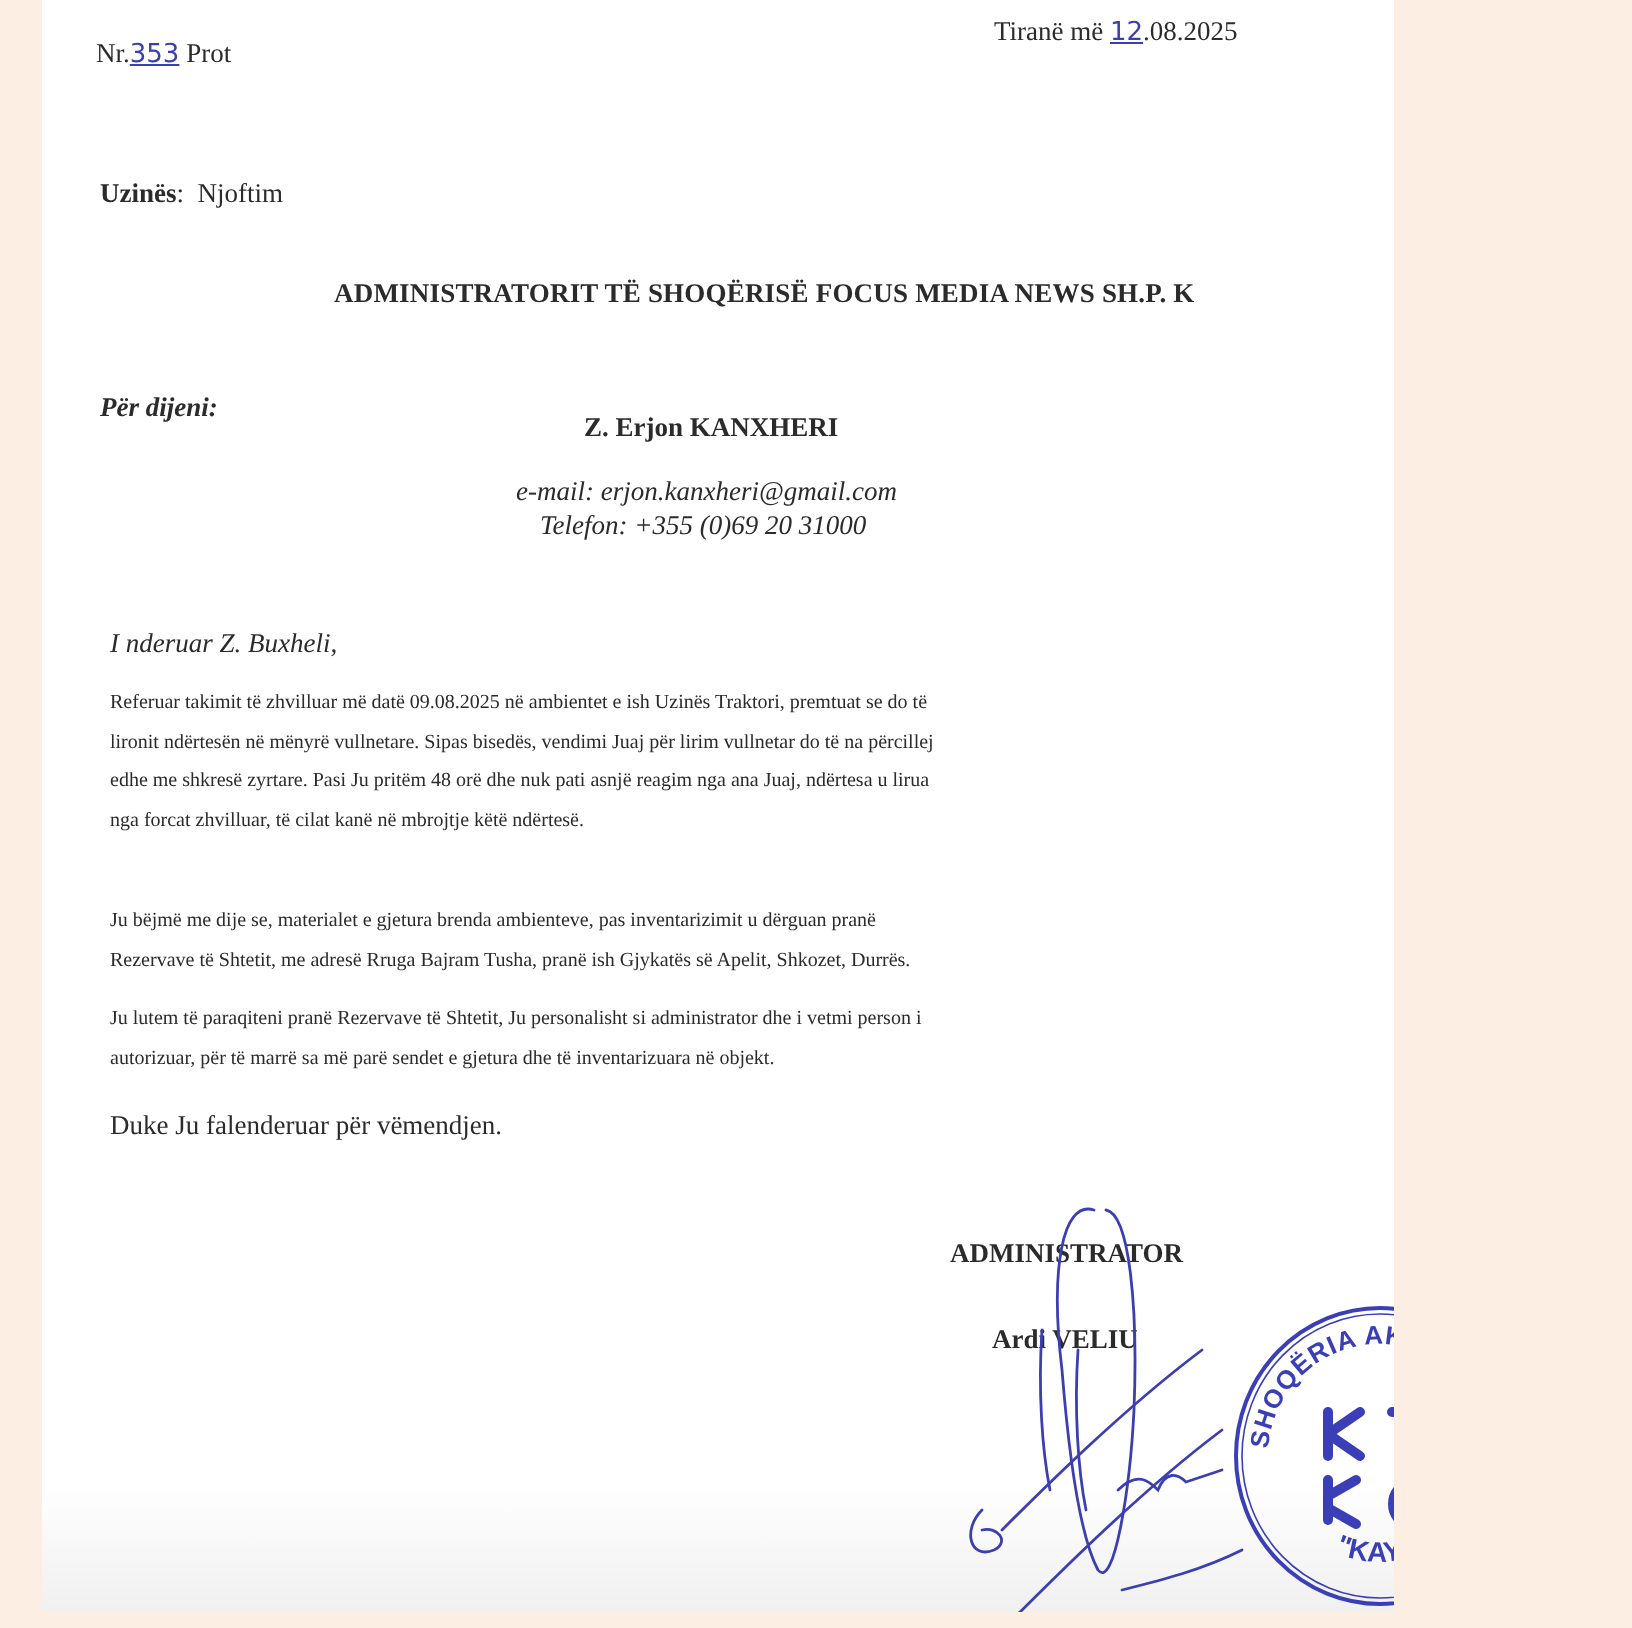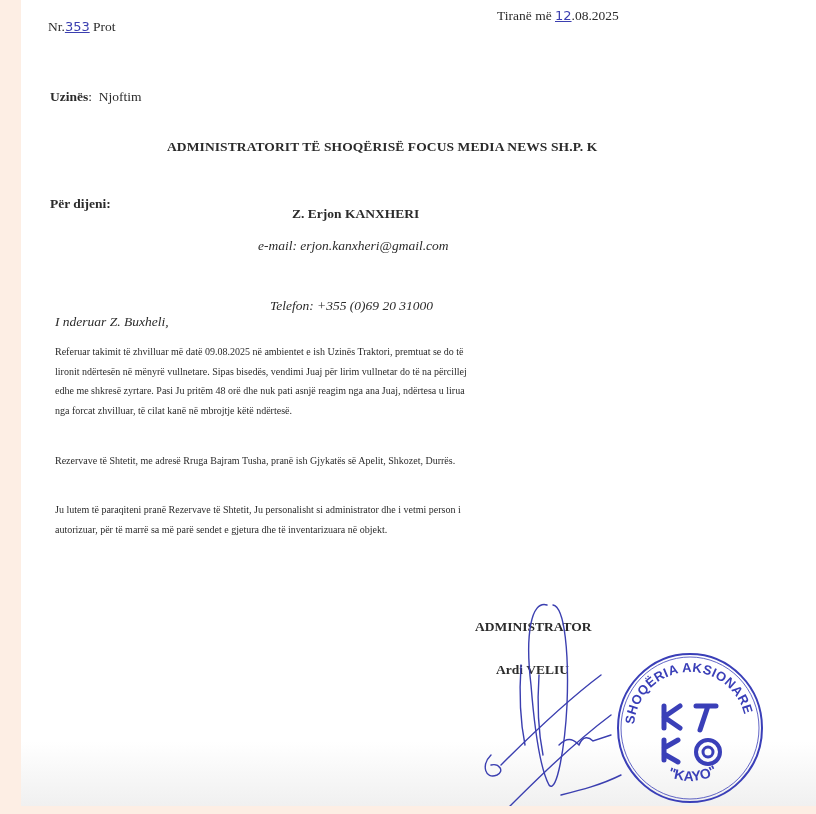--- a/index.html
+++ b/index.html
@@ -4,21 +4,21 @@
   <style>
     html, body { margin: 0; padding: 0; }
     body {
       width: 816px; height: 814px; overflow: hidden;
       background: #fdeee4;
       position: relative;
       font-family: "Liberation Serif", "DejaVu Serif", serif;
       color: #2b2b2b;
     }
     .page {
-      position: absolute; left: 21px; top: 0; width: 795px; height: 806px;
+      position: absolute; left: 21px; top: 0; width: 676px; height: 806px;
       background: linear-gradient(to bottom, #ffffff 0%, #ffffff 92%, #f0f0f0 100%);
       overflow: hidden;
     }
     .abs { position: absolute; white-space: nowrap; }
     .t { font-size: 13.5px; }
     .b { font-weight: bold; }
     .i { font-style: italic; }
     .hand { color: #3b3fb0; text-decoration: underline; font-family: "DejaVu Sans", sans-serif; font-size: 13px; }
     .para { position: absolute; left: 34px; width: 642px; font-size: 10px; line-height: 19.5px; text-align: justify; }
     .para .line { display: block; white-space: nowrap; }
@@ -37,45 +37,47 @@
   <div class="abs t" style="left:476px; top:8px;">
     <span>Tiranë më</span>&nbsp;<span class="hand">12</span><span>.08.2025</span>
   </div>
 
   <div class="abs t" style="left:29px; top:89px;">
     <span class="b">Uzinës</span><span>:</span>&nbsp;&nbsp;<span>Njoftim</span>
   </div>
 
   <div class="abs heading" style="left:102px; top:139px;">ADMINISTRATORIT TË SHOQËRISË FOCUS MEDIA NEWS SH.P. K</div>
 
-  <div class="abs t b" style="left:29px; top:196px;">Për dijeni:</div>
+  <div class="abs t b" style="left:29px; top:196px;font-style:italic;">Për dijeni:</div>
 
   <div class="abs t b" style="left:271px; top:206px;">Z. Erjon KANXHERI</div>
 
   <div class="abs t i" style="left:237px; top:238px;">e-mail: erjon.kanxheri@gmail.com</div>
-  <div class="abs t i" style="left:249px; top:255px;margin-top:43px;">Telefon: +355 (0)69 20 31000</div>
+  <div class="abs t i" style="left:249px; top:255px;">Telefon: +355 (0)69 20 31000</div>
 
   <div class="abs t i" style="left:34px; top:314px;">I nderuar Z. Buxheli,</div>
 
   <div class="para" style="top:342px;">
     <span class="line">Referuar takimit të zhvilluar më datë 09.08.2025 në ambientet e ish Uzinës Traktori, premtuat se do të</span>
     <span class="line">lironit ndërtesën në mënyrë vullnetare. Sipas bisedës, vendimi Juaj për lirim vullnetar do të na përcillej</span>
     <span class="line">edhe me shkresë zyrtare. Pasi Ju pritëm 48 orë dhe nuk pati asnjë reagim nga ana Juaj, ndërtesa u lirua</span>
     <span class="line">nga forcat zhvilluar, të cilat kanë në mbrojtje këtë ndërtesë.</span>
   </div>
 
   <div class="para" style="top:451px;">
+    <span class="line">Ju bëjmë me dije se, materialet e gjetura brenda ambienteve, pas inventarizimit u dërguan pranë</span>
     <span class="line">Rezervave të Shtetit, me adresë Rruga Bajram Tusha, pranë ish Gjykatës së Apelit, Shkozet, Durrës.</span>
   </div>
 
   <div class="para" style="top:500px;">
     <span class="line">Ju lutem të paraqiteni pranë Rezervave të Shtetit, Ju personalisht si administrator dhe i vetmi person i</span>
     <span class="line">autorizuar, për të marrë sa më parë sendet e gjetura dhe të inventarizuara në objekt.</span>
   </div>
 
+  <div class="abs t" style="left:34px; top:555px;">Duke Ju falenderuar për vëmendjen.</div>
 
   <div class="abs t b" style="left:454px; top:619px;">ADMINISTRATOR</div>
   <div class="abs t b" style="left:475px; top:662px;">Ardi VELIU</div>
 
   <svg width="240" height="220" style="left:440px; top:595px;" viewBox="0 0 240 220">
     <g fill="none" stroke="#3b3fb0" stroke-width="1.4" stroke-linecap="round">
       <path d="M86 10 C70 5 64 40 70 90 C74 140 80 175 88 190 C96 200 104 150 106 110 C108 60 104 12 92 10"></path>
       <path d="M60 70 C58 100 60 130 64 150"></path>
       <path d="M78 80 C76 110 78 140 82 160"></path>
       <path d="M40 170 C60 150 100 110 140 80"></path>

